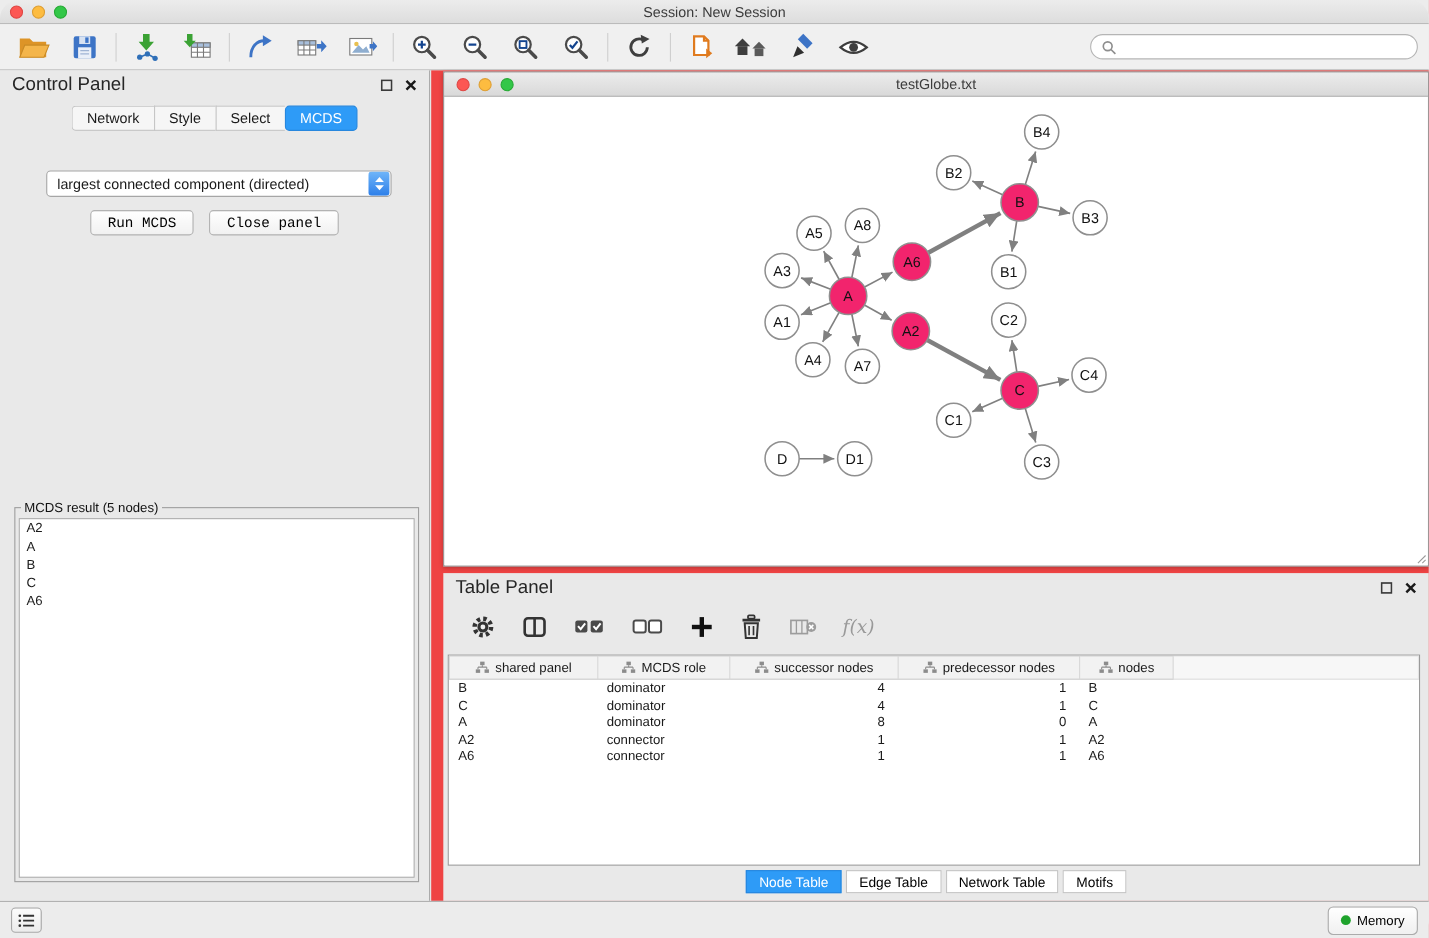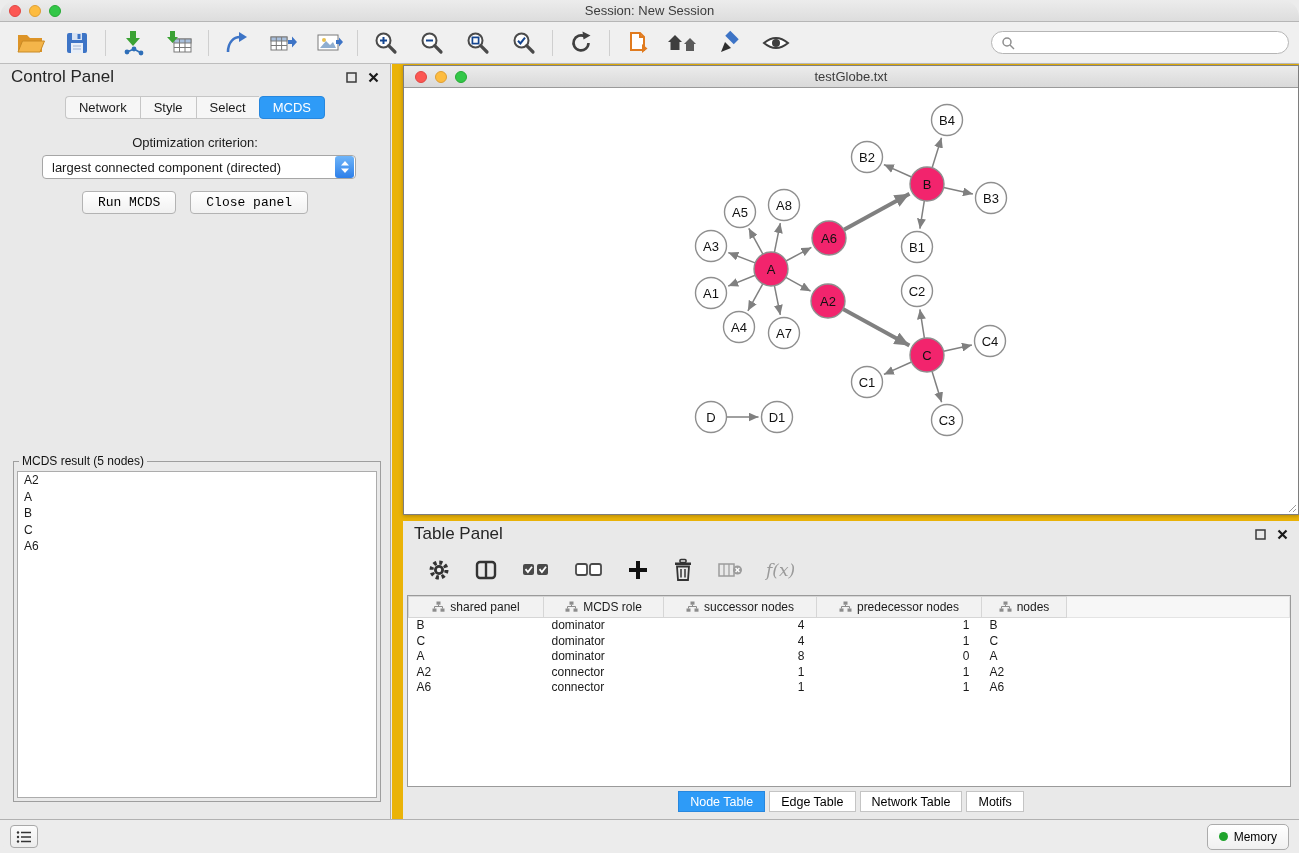--- a/index.html
+++ b/index.html
@@ -39,21 +39,21 @@
   .dropdown .val { flex:1; padding:0 9px; font-size:13px; white-space:nowrap; }
   .dropdown .stepper { width:19px; height:22px; margin-right:1px; border-radius:3px; background:linear-gradient(#6FB5F9,#2D7FE9); display:flex; align-items:center; justify-content:center; }
   .cp-buttons { position:absolute; top:127px; left:0; width:100%; display:flex; justify-content:center; gap:14px; }
   .mac-btn { height:23px; padding:0 15px; background:linear-gradient(#FFFFFF,#F1F1F1); border:1px solid #B3B3B3; border-radius:4px; font-size:13px; font-family:Liberation Mono, monospace; cursor:default; }
   .mcds-fieldset { position:absolute; left:13px; right:9px; top:390px; bottom:17px; border:1px solid #9E9E9E; padding:3px; }
   .mcds-fieldset legend { font-size:12px; padding:0 3px; margin-left:2px; color:#111; }
   .result-list { width:100%; height:100%; background:#fff; border:1px solid #ACACAC; overflow:auto; font-size:12px; }
   .result-item { padding:1px 6px; line-height:14.5px; }
 
   
-  .workspace { position:absolute; left:392px; top:64px; right:0; height:755px; background:#eab308; }
+  .workspace { position:absolute; left:392px; top:64px; right:0; height:755px; background:#ef4444; }
 
   
   .net-window { position:absolute; left:11px; top:1px; width:896px; height:450px; background:#fff; border:1px solid #7E7E7E; box-shadow:0 1px 4px rgba(0,0,0,.25); }
   .net-titlebar { position:relative; height:22px; background:linear-gradient(#ECECEC,#D9D9D9); border-bottom:1px solid #9A9A9A; }
   .net-titlebar .traffic { top:5px; left:11px; }
   .net-canvas-wrap { position:absolute; top:22px; left:0; right:0; bottom:0; background:#fff; overflow:hidden; }
   .grip { position:absolute; right:1px; bottom:1px; width:10px; height:10px; }
 
   
   .table-panel { position:absolute; left:11px; top:457px; right:0; bottom:0; background:#E9E9E9; }
@@ -243,21 +243,20 @@
             </svg>
           </span>
       </span>
     </div>
     <div class="cp-tabs">
       <button class="cp-tab">Network</button>
       <button class="cp-tab">Style</button>
       <button class="cp-tab">Select</button>
       <button class="cp-tab active">MCDS</button>
     </div>
-    <div class="opt-label">Optimization criterion:</div>
     <div class="dropdown">
       <span class="val">largest connected component (directed)</span>
       <span class="stepper">
           <svg width="10" height="14" viewBox="0 0 10 14">
             <polygon points="5,1 9,5.5 1,5.5" fill="#fff"></polygon>
             <polygon points="1,8.5 9,8.5 5,13" fill="#fff"></polygon>
           </svg>
         </span>
     </div>
     <div class="cp-buttons">

